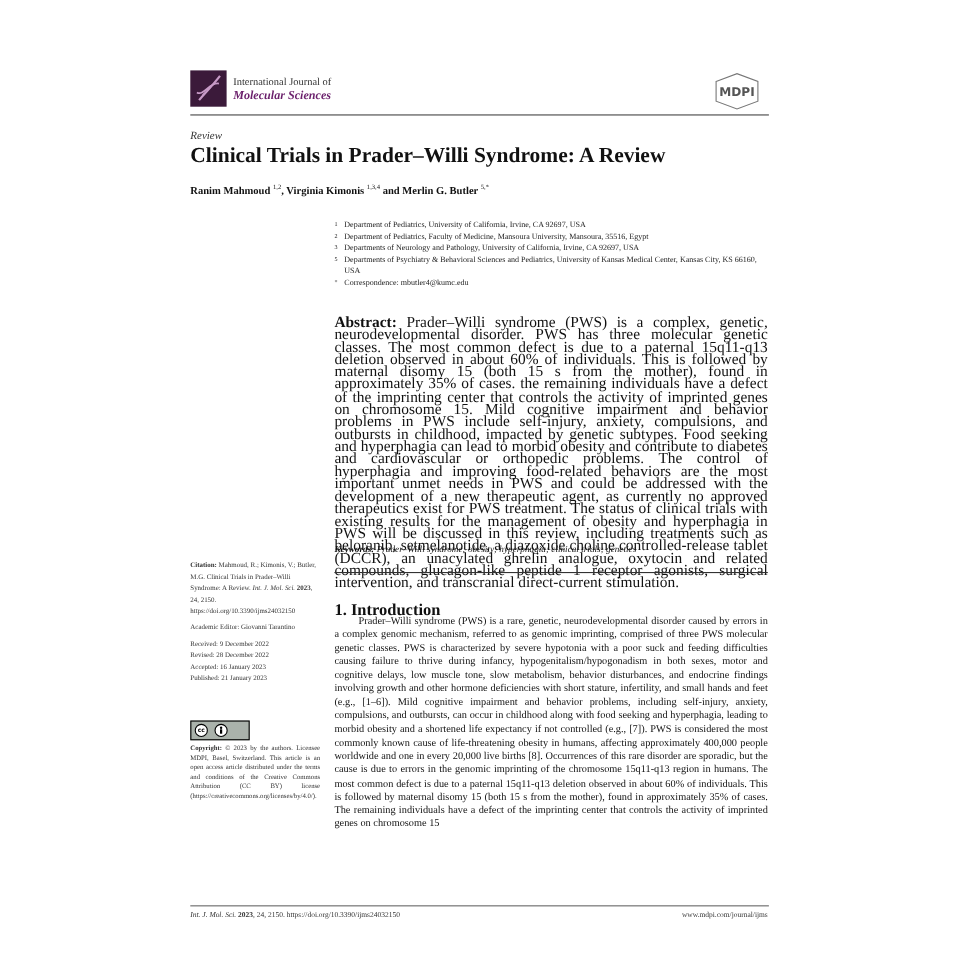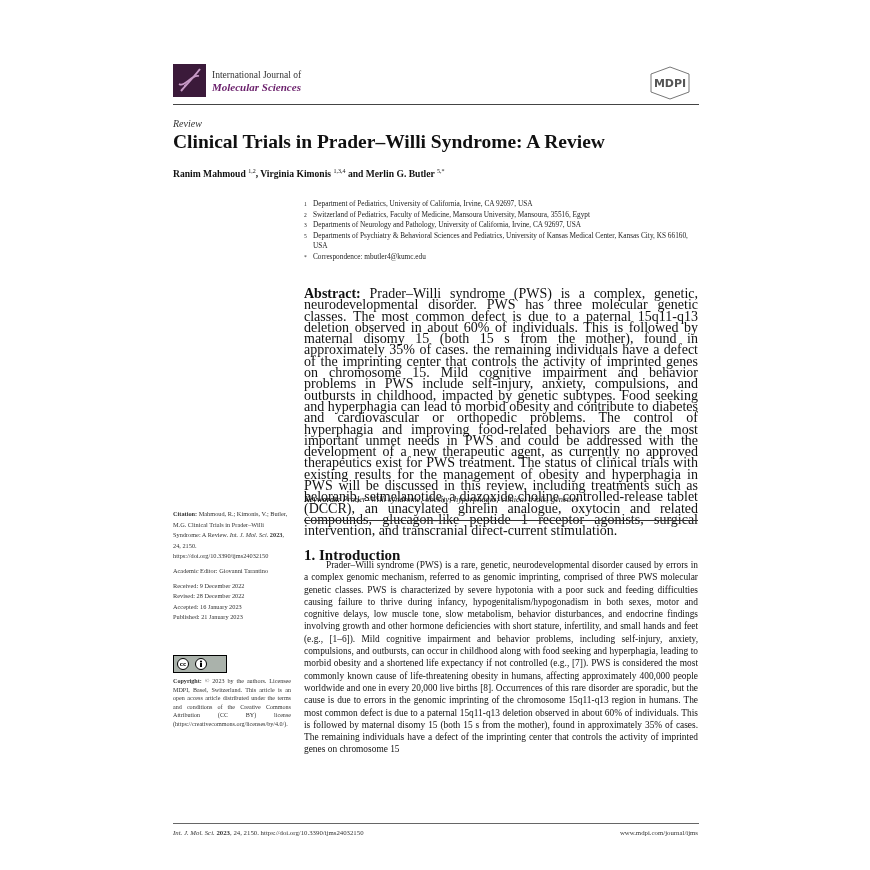--- a/index.html
+++ b/index.html
@@ -83,21 +83,21 @@
   <sup>5,*</sup>
 </div>
 
 <div class="abs affils">
   <div class="affil">
       <span class="mk">1</span>
       <span class="tx">Department of Pediatrics, University of California, Irvine, CA 92697, USA</span>
     </div>
   <div class="affil">
       <span class="mk">2</span>
-      <span class="tx">Switzerland of Pediatrics, Faculty of Medicine, Mansoura University, Mansoura, 35516, Egypt</span>
+      <span class="tx">Department of Pediatrics, Faculty of Medicine, Mansoura University, Mansoura, 35516, Egypt</span>
     </div>
   <div class="affil">
       <span class="mk">3</span>
       <span class="tx">Departments of Neurology and Pathology, University of California, Irvine, CA 92697, USA</span>
     </div>
   <div class="affil">
       <span class="mk">5</span>
       <span class="tx">Departments of Psychiatry &amp; Behavioral Sciences and Pediatrics, University of Kansas Medical Center, Kansas City, KS 66160, USA</span>
     </div>
   <div class="affil">

